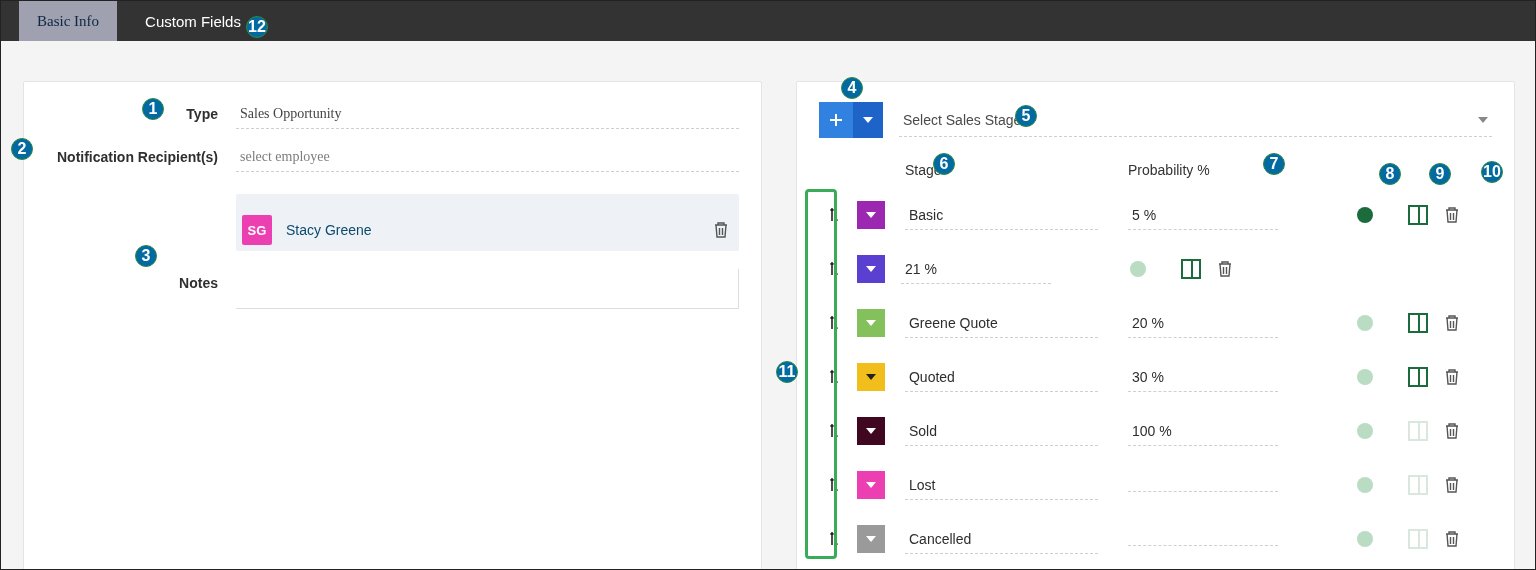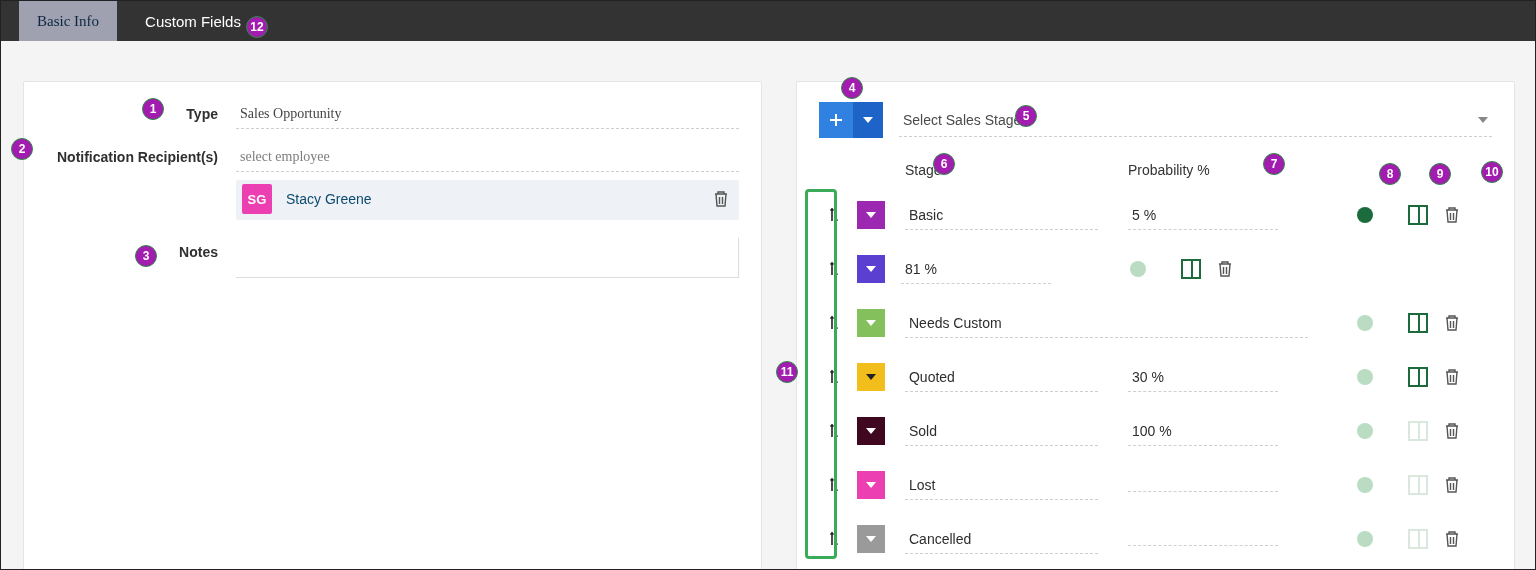--- a/index.html
+++ b/index.html
@@ -73,23 +73,23 @@
     color:#444;
     border-bottom:1px dashed transparent;
   }
   .dashed { border-bottom:1px dashed #cfcfcf;font-family:Liberation Serif, serif; }
   .placeholder { color:#7d7d7d; }
   .recipient-chip {
     display:flex;
     align-items:center;
     gap:14px;
     background:#eef2f6;
-    padding:4px 10px 6px 6px;
+    padding:21px 10px 6px 6px;
     border-radius:2px;
-    margin-top:8px;
+    margin-top:22px;
     justify-content:center;
   }
   .avatar {
     width:30px; height:30px;
     background:#ec3fb1;
     color:#fff;
     font-weight:600;
     font-size:13px;
     display:flex;
     align-items:center;
@@ -197,23 +197,23 @@
     left:50%; top:0; bottom:0;
     width:2px;
     background:currentColor;
   }
   svg { display:block; }
   
   .badge {
     position:absolute;
     width:22px; height:22px;
     border-radius:11px;
-    background:#a21caf;
+    background:#0369a1;
     color:#fff;
-    font-size:12px;
+    font-size:16px;
     font-weight:600;
     display:flex;
     align-items:center;
     justify-content:center;
     z-index:50;
     border:1px solid #2d8a44;
   }
   .drag-box {
     position:absolute;
     border:3px solid #3aab58;
@@ -336,21 +336,21 @@
             </div>
           </div>
           <div class="col-color">
             <div class="color-swatch" style="background:#5a3fd1">
               <svg width="10" height="6" viewBox="0 0 10 6">
                 <path d="M0 0l5 6 5-6z" fill="#ffffff"></path>
               </svg>
             </div>
           </div>
           <div class="col-prob">
-            <div class="prob">81 %</div>
+            <div class="prob">21 %</div>
           </div>
           <div class="col-dot">
             <div class="dot" style="background:#b9dcc2"></div>
           </div>
           <div class="col-board">
             <div class="board-btn" style="border-color:#1c6b3d;color:#1c6b3d"></div>
           </div>
           <div class="col-del"><span><svg width="16" height="18" viewBox="0 0 16 18" fill="none" stroke="#555" stroke-width="1.4">
                 <path d="M2 4h12M5 4V2h6v2M3 4l1 12h8l1-12M6.5 7v7M9.5 7v7"></path>
               </svg></span></div>
@@ -364,21 +364,24 @@
             </div>
           </div>
           <div class="col-color">
             <div class="color-swatch" style="background:#84c15c">
               <svg width="10" height="6" viewBox="0 0 10 6">
                 <path d="M0 0l5 6 5-6z" fill="#ffffff"></path>
               </svg>
             </div>
           </div>
           <div class="col-stage">
-            <div class="stage-name">Needs Custom</div>
+            <div class="stage-name">Greene Quote</div>
+          </div>
+          <div class="col-prob">
+            <div class="prob">20 %</div>
           </div>
           <div class="col-dot">
             <div class="dot" style="background:#b9dcc2"></div>
           </div>
           <div class="col-board">
             <div class="board-btn" style="border-color:#1c6b3d;color:#1c6b3d"></div>
           </div>
           <div class="col-del"><span><svg width="16" height="18" viewBox="0 0 16 18" fill="none" stroke="#555" stroke-width="1.4">
                 <path d="M2 4h12M5 4V2h6v2M3 4l1 12h8l1-12M6.5 7v7M9.5 7v7"></path>
               </svg></span></div>

